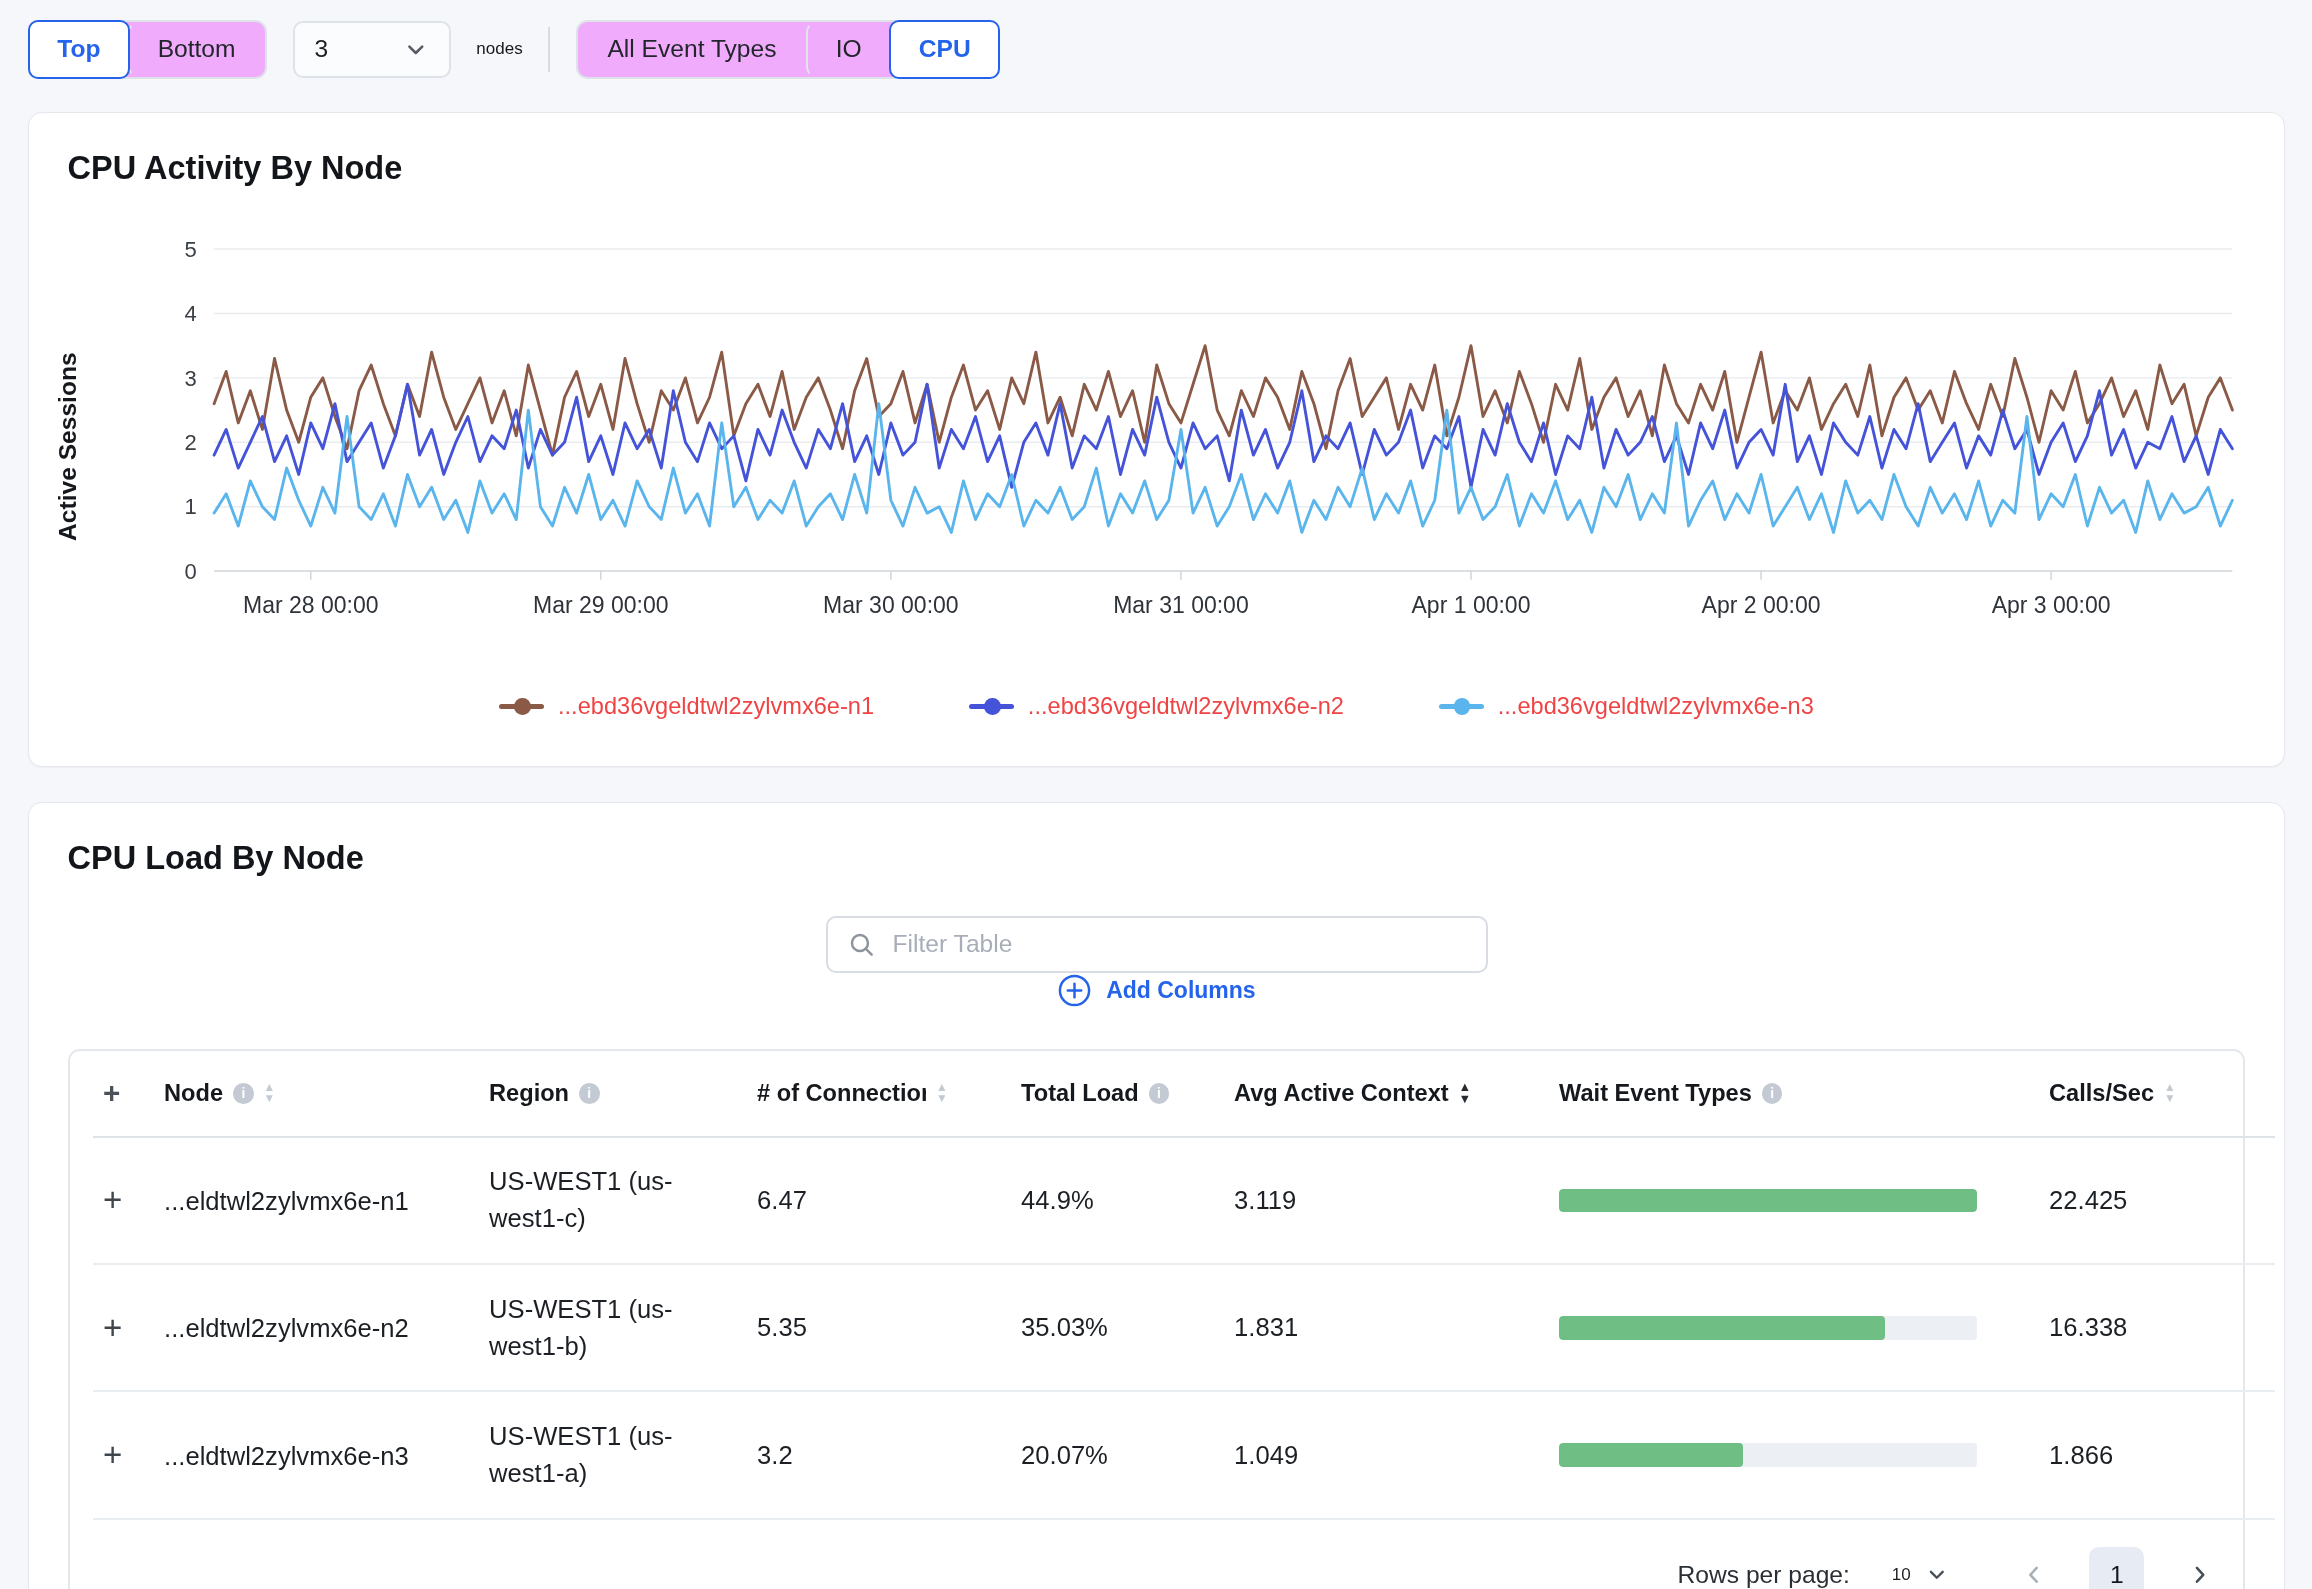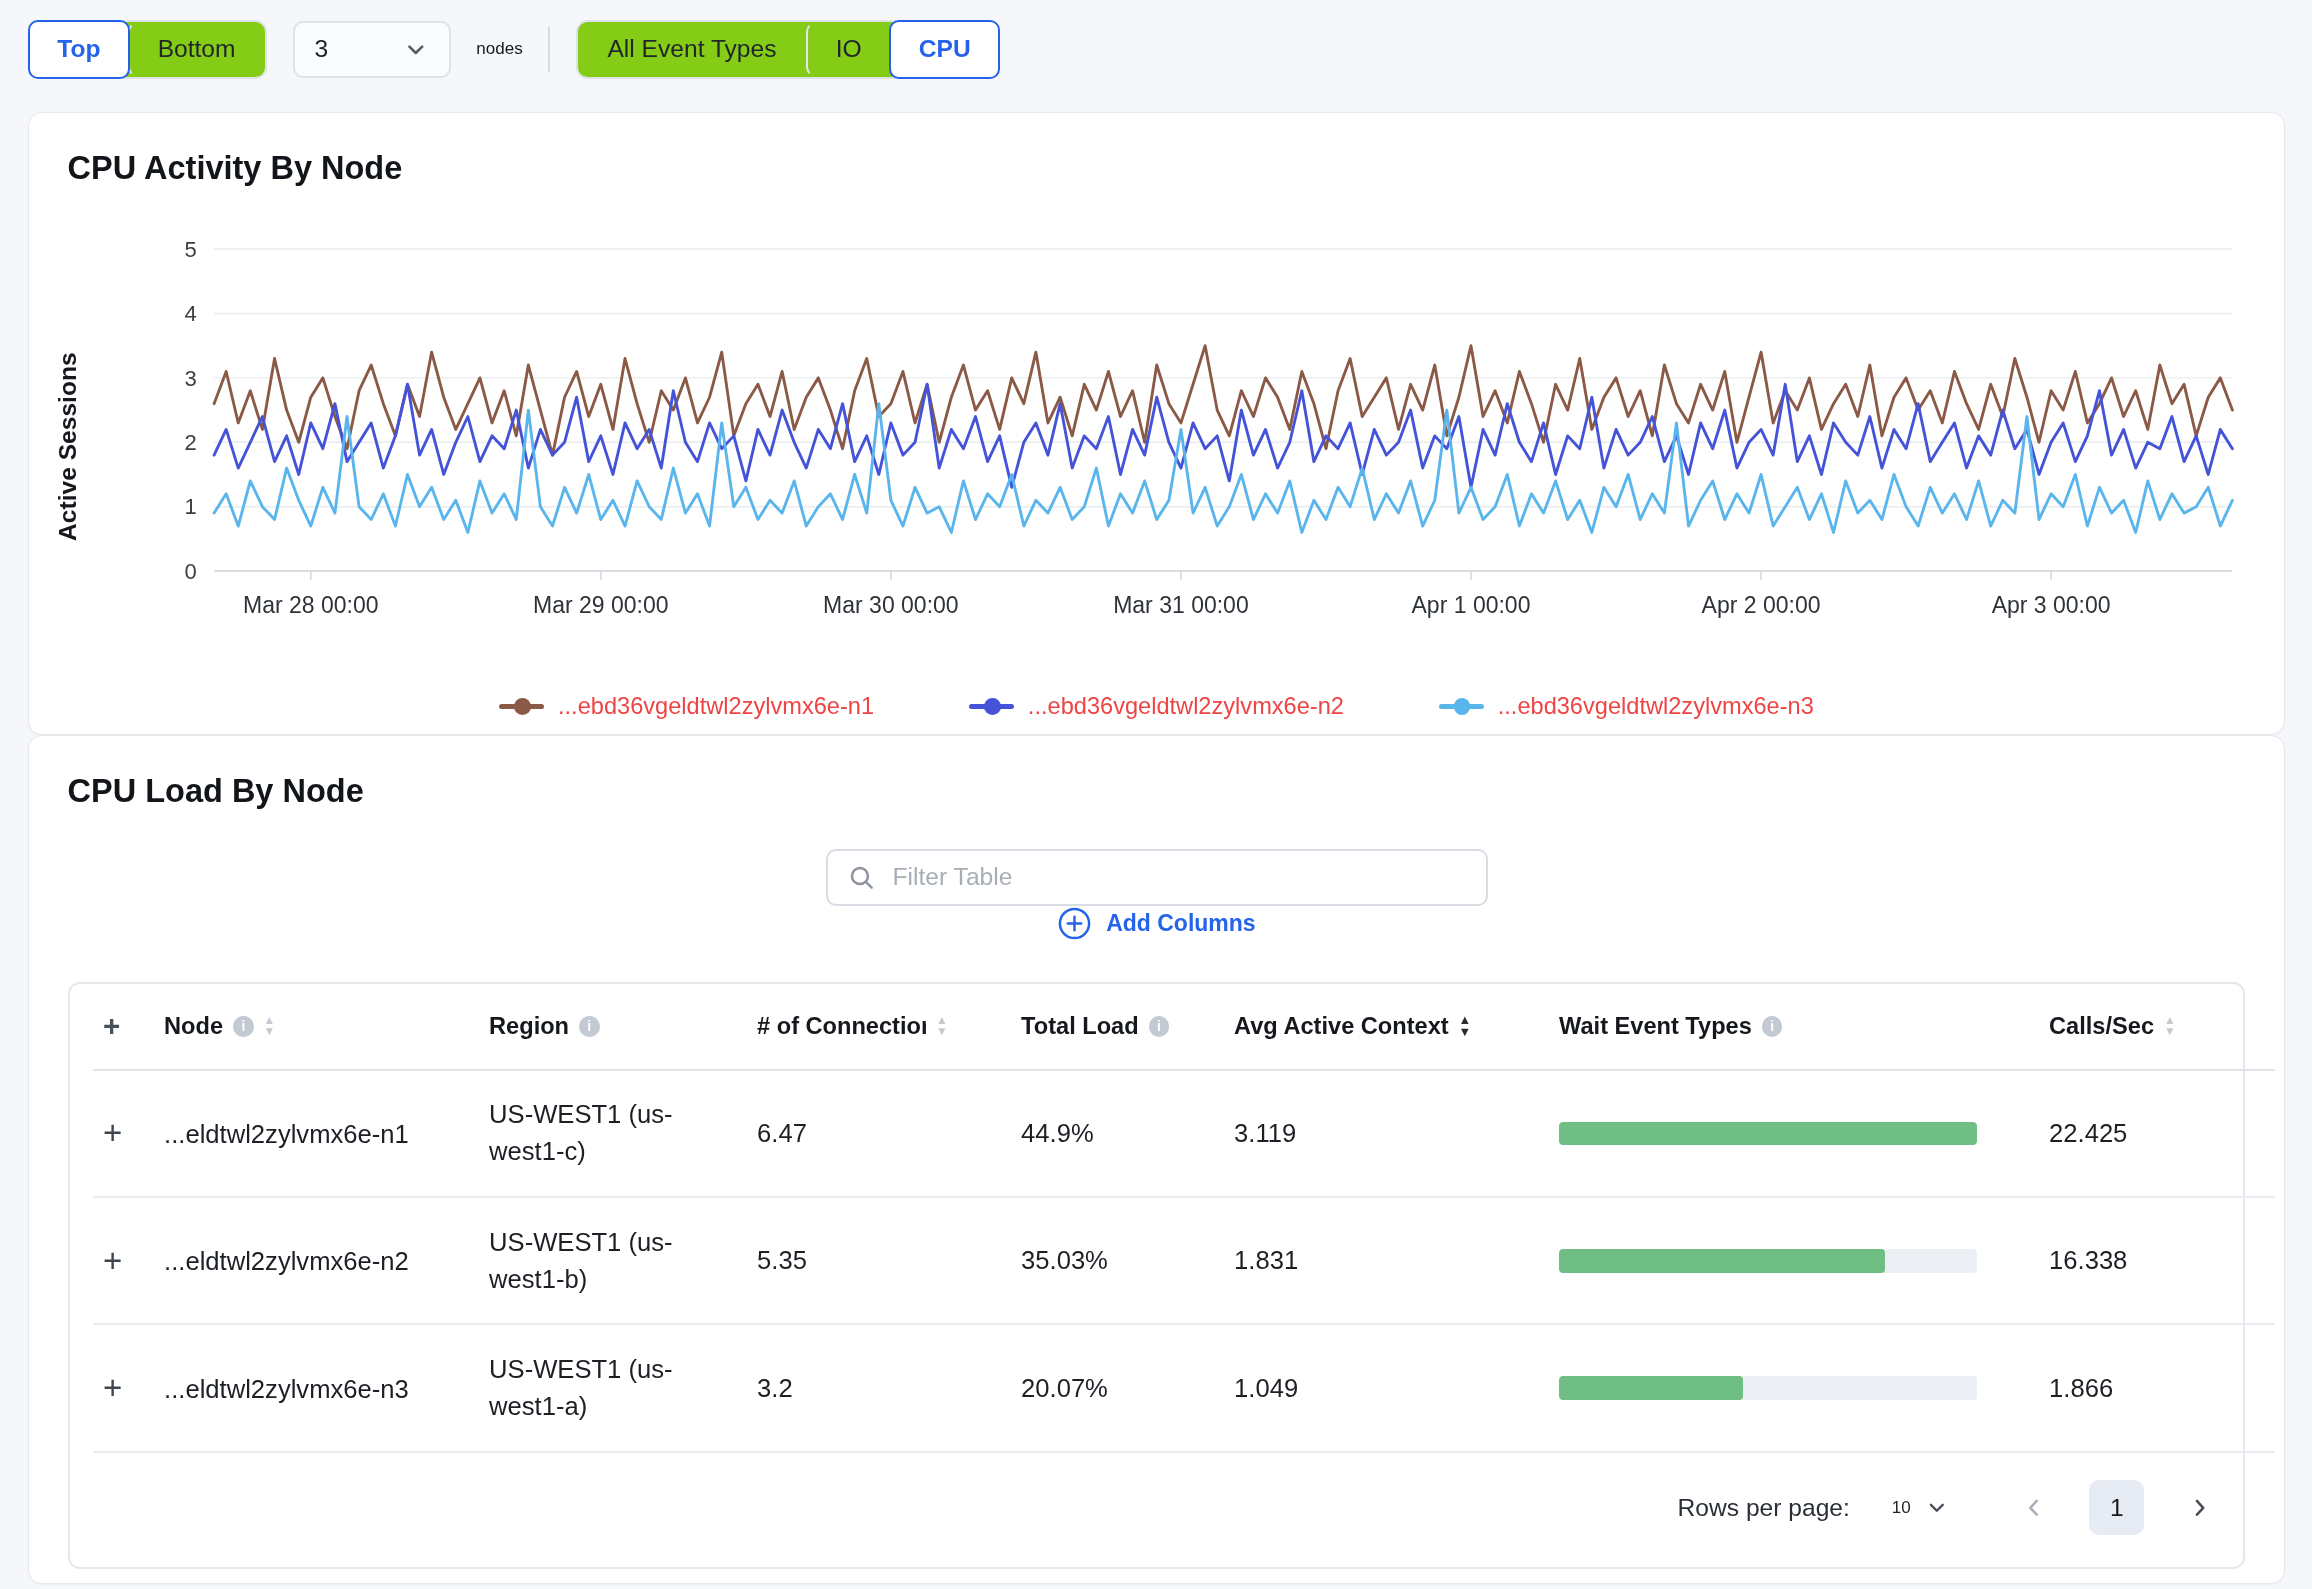--- a/index.html
+++ b/index.html
@@ -10,21 +10,21 @@
     font-family: "Liberation Sans", sans-serif;
     color: #1c2025;
     padding: 19.7px 27.6px 29.6px;
   }
   button { font-family: "Liberation Sans", sans-serif; cursor: pointer; }
 
   
   .toolbar { display: flex; align-items: center; gap: 25.6px; margin-bottom: 33px; }
   .seg-group {
     display: flex; align-items: stretch;
-    background: #84cc16; border: 2px solid #dee3e9; border-radius: 11.8px;
+    background: #f0abfc; border: 2px solid #dee3e9; border-radius: 11.8px;
   }
   .seg {
     background: transparent; border: 2px solid transparent; border-radius: 9.9px;
     padding: 11.8px 27.6px; font-size: 24.6px; color: #22262b;
   }
   .seg + .seg { border-left: 2px solid #e2e6ec; }
   .seg.selected {
     background: #ffffff; border: 2px solid #2563eb; color: #2563eb;
     font-weight: bold; margin: -2px; z-index: 1; border-radius: 9.9px;
   }
@@ -34,21 +34,21 @@
     background: #fbfcfe; border: 2px solid #dee3e9; border-radius: 9.9px;
     font-size: 24.6px; cursor: pointer;
   }
   .nodes-label { font-size: 17px; color: #15181c; }
   .vdivider { width: 2px; height: 45px; background: #d7dce2; }
 
   
   .card {
     background: #fff; border: 1.5px solid #e4e7ec; border-radius: 13.8px;
     box-shadow: 0 1px 2px rgba(16,24,40,0.04);
-    padding: 37px 39px 14px; 
+    padding: 37px 39px 46px; margin-bottom: 35px;
   }
   .card-title { font-size: 32.5px; font-weight: bold; color: #121519; }
 
   
   .chart-row { display: flex; align-items: stretch; margin-top: 43px; }
   .y-label {
     writing-mode: vertical-rl; transform: rotate(180deg);
     display: flex; align-items: center; justify-content: center;
     font-size: 24.6px; font-weight: bold; color: #15181c;
     width: 55px; padding-left: 79px;

